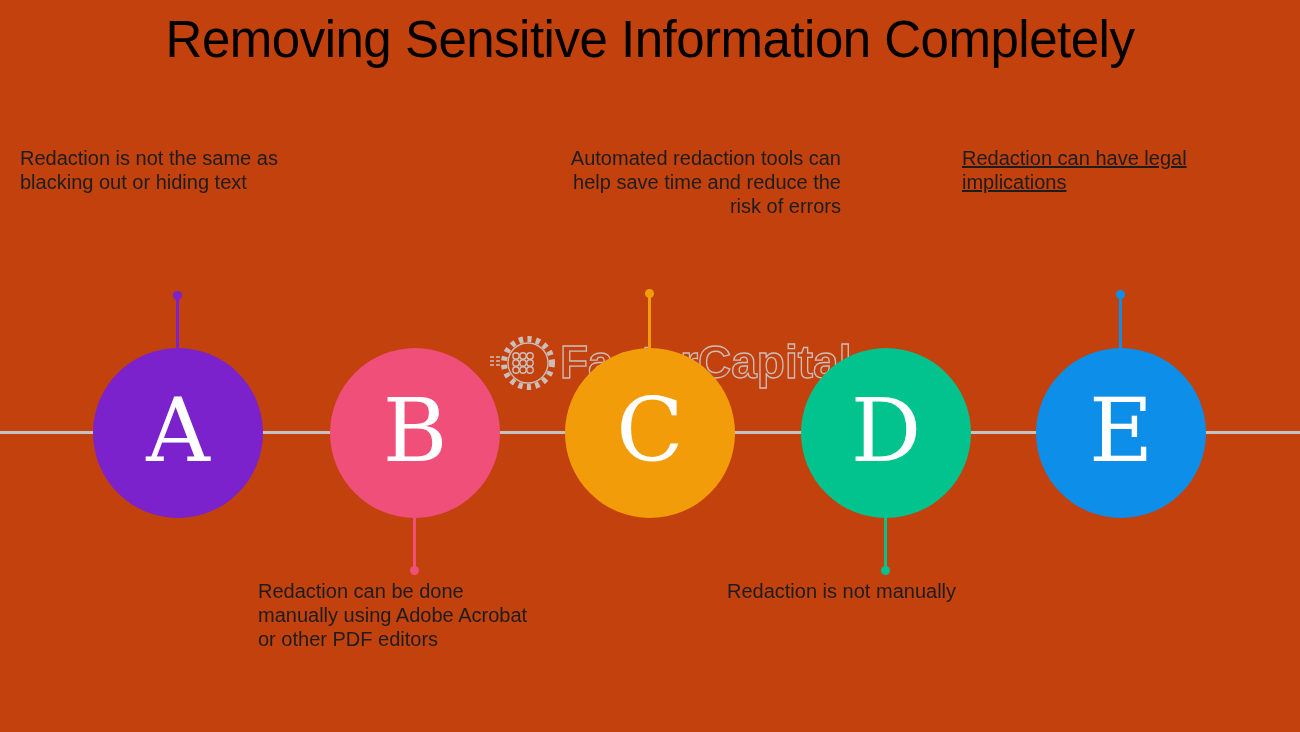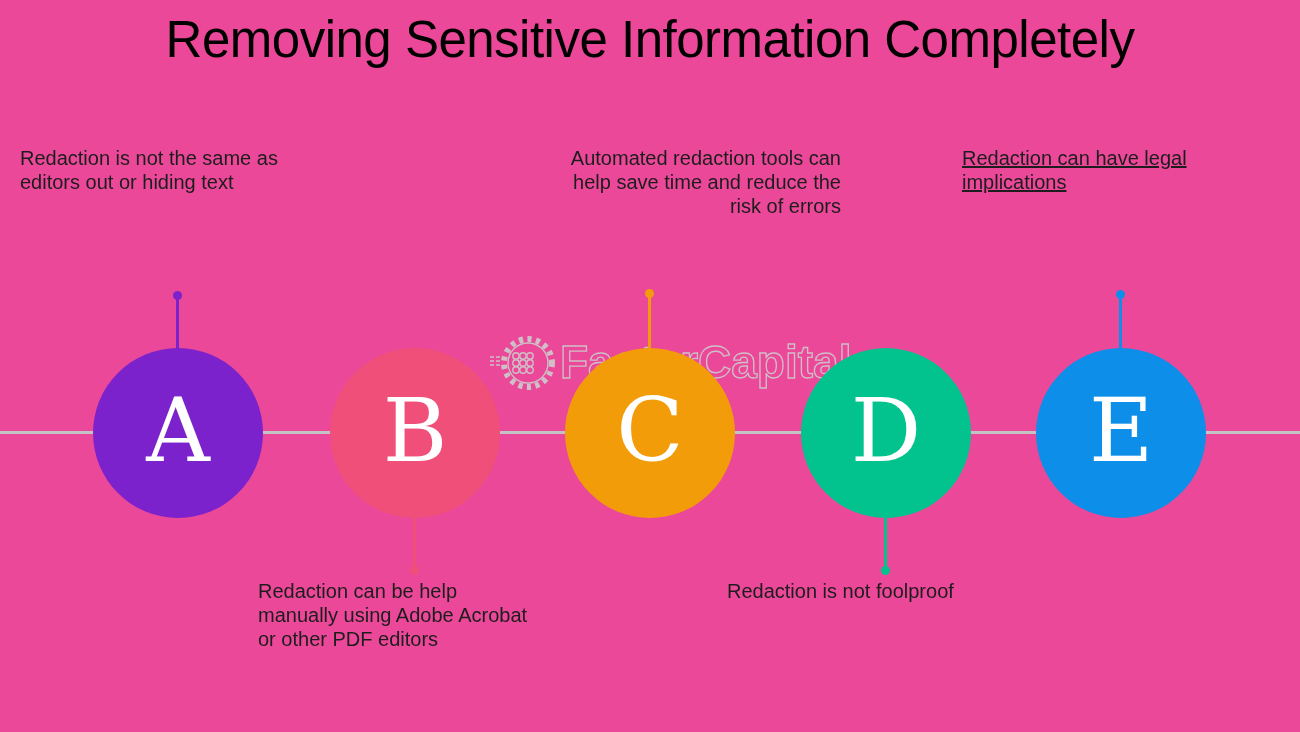--- a/index.html
+++ b/index.html
@@ -1,19 +1,19 @@
 <!DOCTYPE html>
 <html><head>
 <meta charset="utf-8">
 <style>
   html,body{margin:0;padding:0;background:#ffffff;}
   .canvas{
     position:relative;
     width:1300px;height:732px;
-    background:#ec4899;
+    background:#c2410c;
     overflow:hidden;
     font-family:"Liberation Sans", sans-serif;
   }
 
   
   .title{
     position:absolute;
     left:0;right:0;top:10px;
     margin:0;
     text-align:center;
@@ -105,30 +105,30 @@
   .note-d{left:727px;top:579px;width:310px;}
 </style>
 </head>
 <body>
 
 <div class="canvas">
 
   <h1 class="title">Removing Sensitive Information Completely</h1>
 
   <div class="note note-a">Redaction is not the same as
-editors out or hiding text</div>
+blacking out or hiding text</div>
   <div class="note note-c">Automated redaction tools can
 help save time and reduce the
 risk of errors</div>
   <div class="note note-e">Redaction can have legal
 implications</div>
-  <div class="note note-b">Redaction can be help
+  <div class="note note-b">Redaction can be done
 manually using Adobe Acrobat
 or other PDF editors</div>
-  <div class="note note-d">Redaction is not foolproof</div>
+  <div class="note note-d">Redaction is not manually</div>
 
   <div class="watermark">
     <svg class="gear" width="68" height="60" viewBox="0 0 68 60">
       <g fill="none" stroke="#cccccc" stroke-width="1.4">
 
         <circle cx="40" cy="31" r="24" stroke-width="6" stroke-dasharray="4.2 4.4"></circle>
 
         <circle cx="40" cy="31" r="20"></circle>
 
         <circle cx="28" cy="24" r="3.2"></circle>

